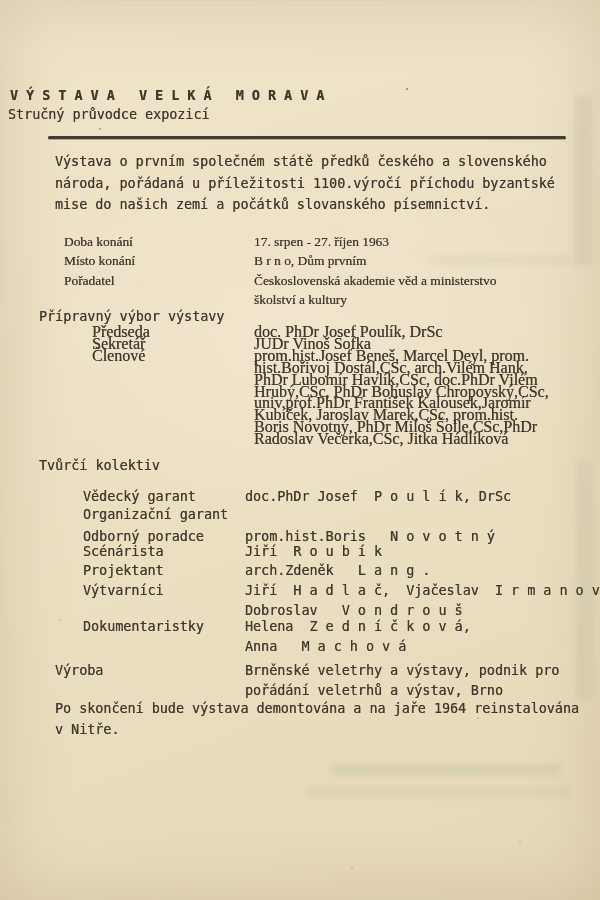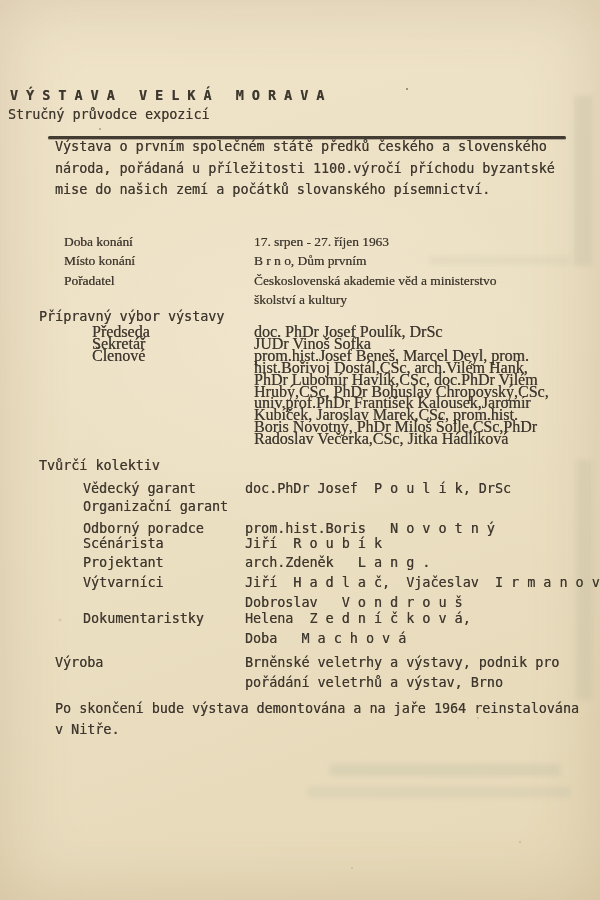--- a/index.html
+++ b/index.html
@@ -31,35 +31,35 @@
   .subtitle{
     position:absolute;top:107px;left:8px;width:100%;
     text-align:left;white-space:pre;
   }
   .rule{
     position:absolute;top:136px;left:48px;width:518px;height:3px;
     background:#433c32;border-radius:2px;
     box-shadow:0 1px 0 rgba(67,60,50,.35);
   }
   .para{position:absolute;left:55px;white-space:pre;line-height:21.6px;}
-  .intro{top:136px;}
+  .intro{top:151px;}
   .closing{top:698px;line-height:21px;}
   .heading{position:absolute;left:39px;white-space:pre;}
   .grid{
     position:absolute;left:64px;
     display:grid;grid-template-columns:190px max-content;
     white-space:pre;
     font-family:Liberation Serif, serif;
   }
   .info{top:232px;line-height:19.3px;}
   .tight{top:326px;line-height:11.9px;font-size:16px;}
   .row{
     position:absolute;left:55px;
     display:grid;grid-template-columns:190px max-content;
-    white-space:pre;line-height:20px;
+    white-space:pre;line-height:20px;margin-top:8px;
   }
   .vyroba-row{line-height:19.5px;}
   .ind{padding-left:28px;}
   .bleed{position:absolute;filter:blur(2.5px);pointer-events:none;}
   .b1{left:330px;top:764px;width:230px;height:12px;background:rgba(110,138,118,.11);}
   .b2{left:308px;top:787px;width:262px;height:10px;background:rgba(110,138,118,.09);}
   .b3{left:574px;top:96px;width:18px;height:170px;background:rgba(110,130,112,.10);}
   .b4{left:576px;top:460px;width:16px;height:240px;background:rgba(110,130,112,.09);}
   .b5{left:430px;top:256px;width:140px;height:9px;background:rgba(120,140,120,.07);}
 </style>
@@ -126,21 +126,21 @@
     <span>arch.Zdeněk   L a n g .</span>
   </div>
   <div class="row" style="top:573px">
     <span class="ind">Výtvarníci</span>
     <span>Jiří  H a d l a č,  Vjačeslav  I r m a n o v,
 Dobroslav   V o n d r o u š</span>
   </div>
   <div class="row" style="top:609px">
     <span class="ind">Dokumentaristky</span>
     <span>Helena  Z e d n í č k o v á,
-Doba   M a c h o v á</span>
+Anna   M a c h o v á</span>
   </div>
 
   <div class="row vyroba-row" style="top:653px">
     <span>Výroba</span>
     <span>Brněnské veletrhy a výstavy, podnik pro
 pořádání veletrhů a výstav, Brno</span>
   </div>
 
   <div class="para closing">Po skončení bude výstava demontována a na jaře 1964 reinstalována
 v Nitře.</div>

